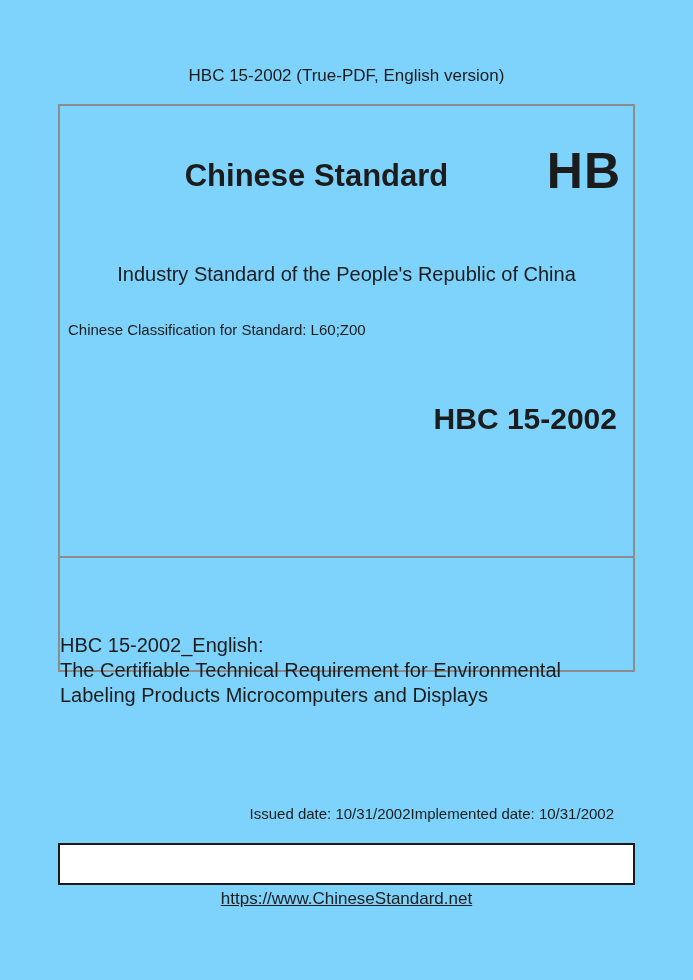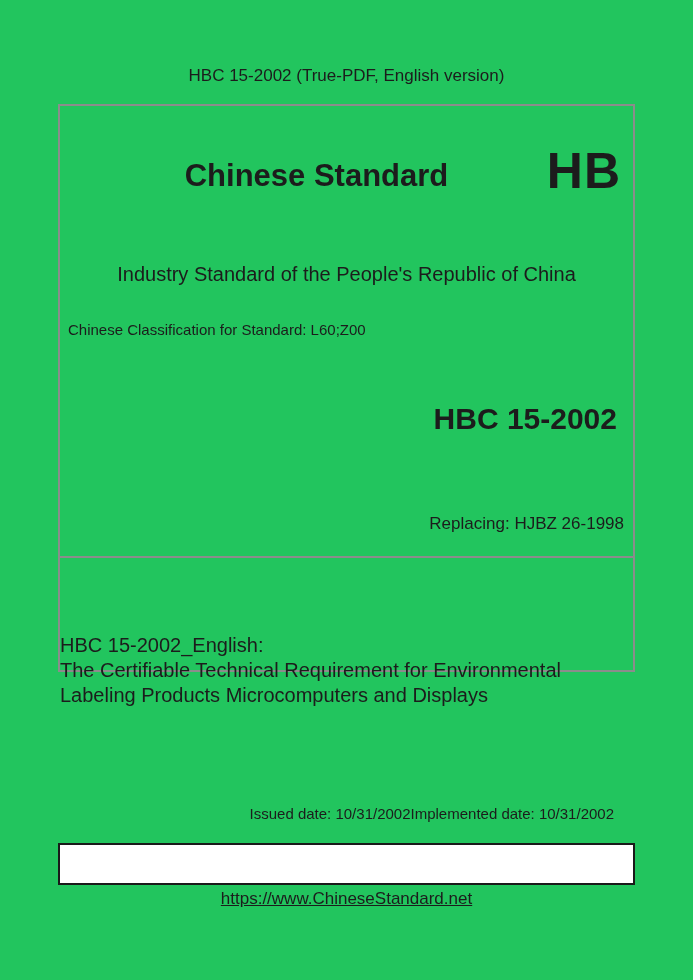--- a/index.html
+++ b/index.html
@@ -6,21 +6,21 @@
     --box-border: #8c8c8c;
     --bottom-border: #1a1a1a;
     --text: #1c1c1c;
   }
   * { margin: 0; padding: 0; box-sizing: border-box; }
   html, body { background: #ffffff; }
   .page {
     position: relative;
     width: 693px;
     height: 980px;
-    background: #22c55e;
+    background: #7dd3fc;
     font-family: "Liberation Sans", sans-serif;
     color: var(--text);
     margin: 0 auto;
     overflow: hidden;
   }
   .header-title {
     position: absolute;
     top: 66px; left: 0; right: 0;
     text-align: center;
     font-size: 17px;
@@ -129,21 +129,20 @@
     <div class="standard-type">Chinese Standard</div>
 
     <div class="standard-logo">HB</div>
 
     <div class="subtitle">Industry Standard of the People's Republic of China</div>
 
     <div class="classification">Chinese Classification for Standard: L60;Z00</div>
 
     <div class="standard-number">HBC 15-2002</div>
 
-    <div class="replacing">Replacing: HJBZ 26-1998</div>
 
     <div class="divider"></div>
 
     <div class="doc-title">
       <div>HBC 15-2002_English:</div>
       <div>The Certifiable Technical Requirement for Environmental</div>
       <div>Labeling Products Microcomputers and Displays</div>
     </div>
 
     <div class="dates-row">

